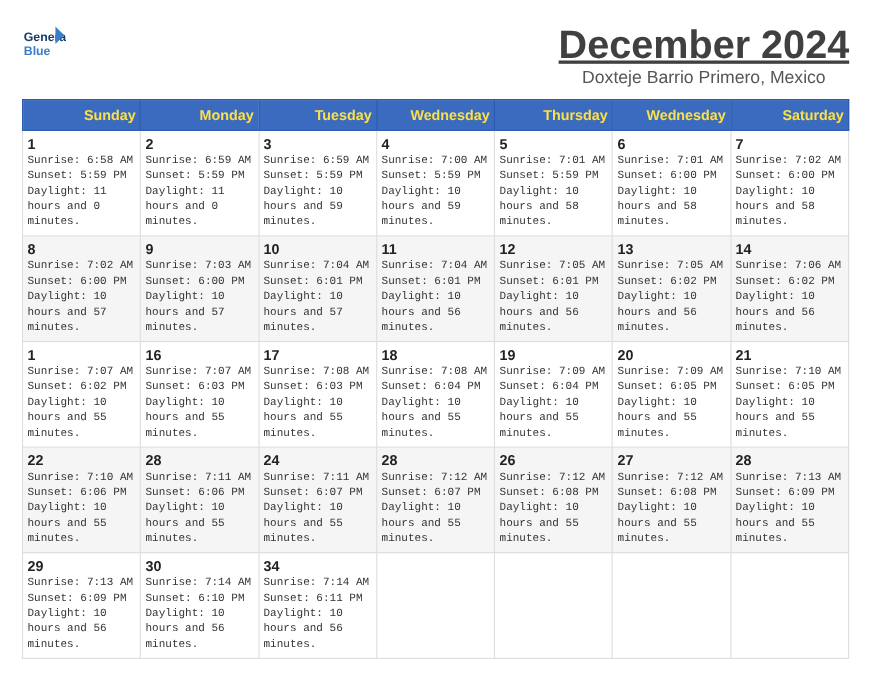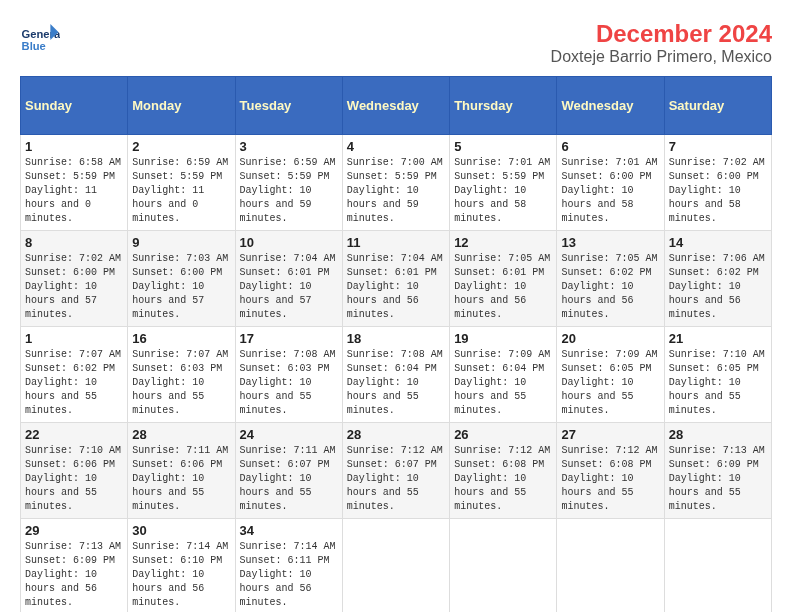--- a/index.html
+++ b/index.html
@@ -25,38 +25,40 @@
     }
     .logo-icon {
       width: 40px;
       height: 40px;
       margin-right: 6px;
     }
     .title-block {
       text-align: right;
     }
     .month-title {
-      font-size: 24px;
+      font-size: 36px;
       font-weight: bold;
-      color: #ef4444;
+      color: #404040;
+      text-decoration: underline;
     }
     .subtitle {
       font-size: 16px;
       color: #555;
+      text-align: center;
     }
     table {
       width: 100%;
       border-collapse: collapse;
       font-size: 11px;
     }
     thead tr th {
       background-color: #3a6bbf;
-      color: #fef9c3;
-      padding: 21px 4px;
-      text-align: left;
+      color: #fde047;
+      padding: 6px 4px;
+      text-align: right;
       font-size: 13px;
       font-weight: bold;
       border: 1px solid #2a5aaf;
     }
     tbody tr td {
       vertical-align: top;
       padding: 4px;
       border: 1px solid #ddd;
       width: 14.28%;
       height: 80px;

